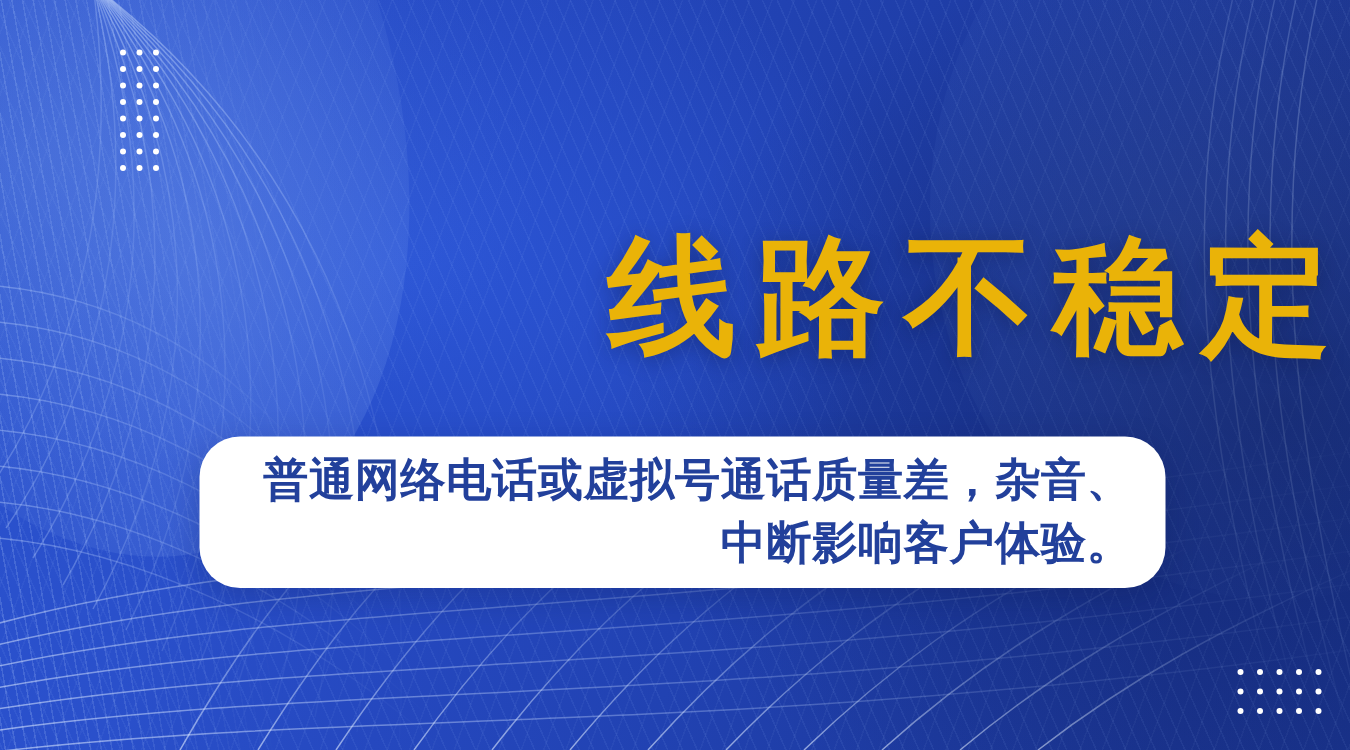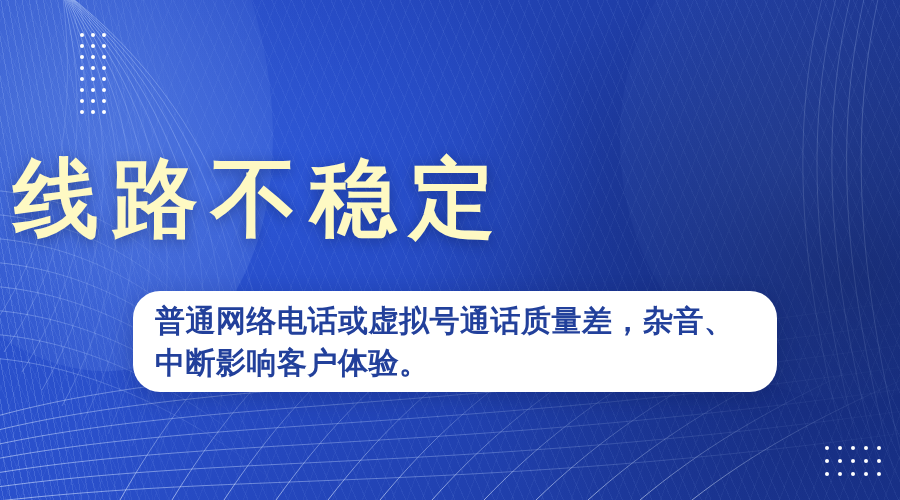--- a/index.html
+++ b/index.html
@@ -112,22 +112,22 @@
     left: 825px; top: 446px;
     grid-template-columns: repeat(5, 13px);
     grid-auto-rows: 13px;
   }
 
   
   .headline {
     position: absolute;
     left: 0; right: 0;
     top: 146px;
-    text-align: left;
-    color: #fef9c3;
+    text-align: right;
+    color: #eab308;
     font-size: 86px;
     line-height: 104px;
     font-weight: 700;
     letter-spacing: 13px;
     text-indent: 13px;
     text-shadow: 0 3px 14px rgba(9,22,70,0.40);
     white-space: nowrap;
   }
   .subtitle-card {
     position: absolute;
@@ -142,21 +142,21 @@
     display: flex;
     align-items: center;
     justify-content: center;
     padding: 0 22px;
   }
   .subtitle-text {
     color: #22409b;
     font-size: 30px;
     line-height: 42px;
     font-weight: 700;
-    text-align: left;
+    text-align: right;
     letter-spacing: 0.5px;
   }
 </style>
 </head>
 <body>
 
 <div id="banner">
 
   <div class="bg-base"></div>
   <div class="bg-swoosh"></div>

